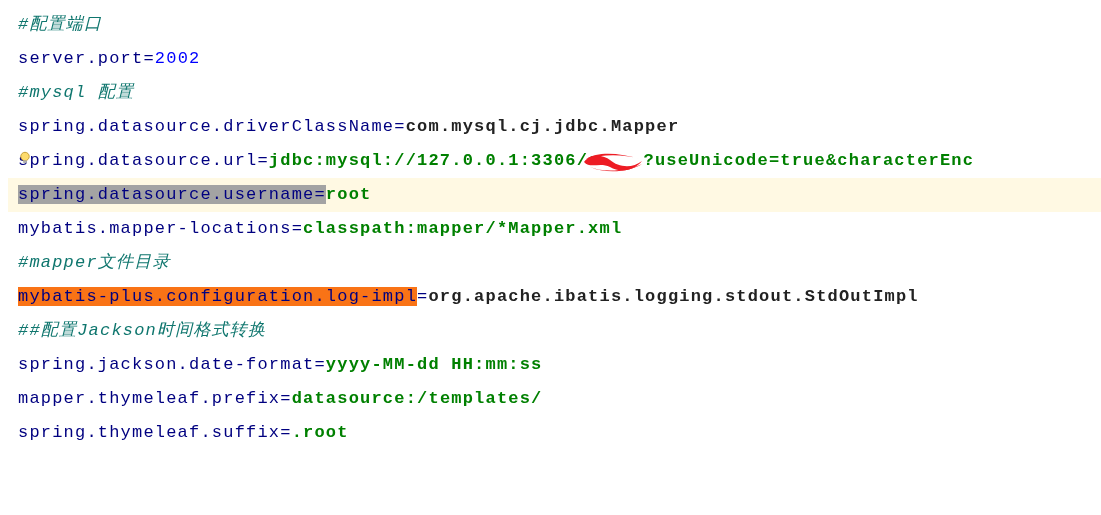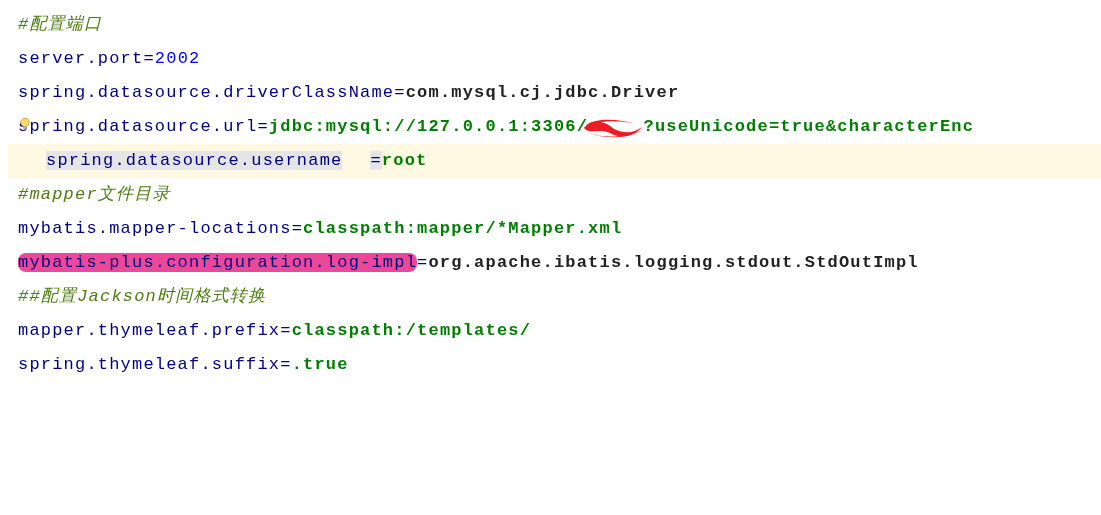--- a/index.html
+++ b/index.html
@@ -13,65 +13,66 @@
       width: 1101px;
       height: 515px;
       letter-spacing: 1.2px;
     }
     .line {
       line-height: 34px;
       position: relative;
       padding-left: 10px;
     }
     .line.highlight-username { background: #fff9e3; }
-    .comment { color: #4d7c0f; font-style: italic; }
+    .comment { color: #0f766e; font-style: italic; }
     .key { color: #000080; font-weight: normal; }
     .equals { color: #000080; }
     .value-num { color: #0000ff; }
     .value-str { color: #008000; font-weight: bold; font-family: Liberation Mono, monospace; }
     .value-dark { color: #222; font-weight: bold; }
     .gutter-icon {
       position: absolute;
       left: 10px;
       top: 50%;
       transform: translateY(-50%);
       z-index: 1;
     }
     .redact {
       position: relative;
       display: inline-block;
       vertical-align: middle;
     }
     .redact svg { display: block; }
     .selected-bg {
-      background: #e5e5e5;
-      margin-left: 28px;
+      background: #a3a3a3;
     }
     .warn-bg {
-      background: #ec4899;
-      border-radius: 8px;
+      background: #f97316;
     }
     .key-wrap { display: inline; }
   </style>
 </head>
 <body>
 
 <div class="editor">
 
   <div class="line">
     <span class="comment">#配置端口</span>
   </div>
 
   <div class="line">
     <span class="key">server.port</span><span class="equals">=</span><span class="value-num">2002</span>
   </div>
 
+  <div class="line">
+    <span class="comment">#mysql 配置</span>
+  </div>
 
   <div class="line">
-    <span class="key">spring.datasource.driverClassName</span><span class="equals">=</span><span class="value-dark">com.mysql.cj.jdbc.Driver</span>
+    <span class="key">spring.datasource.driverClassName</span><span class="equals">=</span><span class="value-dark">com.mysql.cj.jdbc.Mapper</span>
   </div>
 
   <div class="line" style="padding-left:10px;">
     <span class="gutter-icon">
       <svg width="14" height="14" viewBox="0 0 14 14">
         <circle cx="7" cy="5.5" r="4.2" fill="#fddb6d" stroke="#c9a13a" stroke-width="1"></circle>
         <rect x="5.2" y="9.2" width="3.6" height="3" fill="#b0b0b0" rx="0.8"></rect>
       </svg>
     </span>
     <span style="display:inline-block; width:0;"></span><span class="key">spring.datasource.url</span><span class="equals">=</span><span class="value-str">jdbc:mysql://127.0.0.1:3306/</span><span class="value-str"><span style="position:relative;">e<span style="display:inline-block;width:36px;"></span></span></span><span class="redact" style="margin-left:-56px;margin-right:-4px;">
@@ -82,37 +83,40 @@
       </svg>
     </span><span class="value-str">?useUnicode=true&amp;characterEnc</span>
   </div>
 
   <div class="line highlight-username">
     <span class="key-wrap"><span class="key selected-bg">spring.datasource.username</span><span class="equals selected-bg">=</span></span><span class="value-str">root</span>
   </div>
 
 
   <div class="line">
-    <span class="comment">#mapper文件目录</span>
+    <span class="key">mybatis.mapper-locations</span><span class="equals">=</span><span class="value-str">classpath:mapper/*Mapper.xml</span>
   </div>
 
   <div class="line">
-    <span class="key">mybatis.mapper-locations</span><span class="equals">=</span><span class="value-str">classpath:mapper/*Mapper.xml</span>
+    <span class="comment">#mapper文件目录</span>
   </div>
 
   <div class="line">
     <span class="warn-bg"><span class="key">mybatis-plus.configuration.log-impl</span></span><span class="equals">=</span><span class="value-dark">org.apache.ibatis.logging.stdout.StdOutImpl</span>
   </div>
 
   <div class="line">
     <span class="comment">##配置Jackson时间格式转换</span>
   </div>
 
-
   <div class="line">
-    <span class="key">mapper.thymeleaf.prefix</span><span class="equals">=</span><span class="value-str">classpath:/templates/</span>
+    <span class="key">spring.jackson.date-format</span><span class="equals">=</span><span class="value-str">yyyy-MM-dd HH:mm:ss</span>
   </div>
 
   <div class="line">
-    <span class="key">spring.thymeleaf.suffix</span><span class="equals">=</span><span class="value-str">.true</span>
+    <span class="key">mapper.thymeleaf.prefix</span><span class="equals">=</span><span class="value-str">datasource:/templates/</span>
+  </div>
+
+  <div class="line">
+    <span class="key">spring.thymeleaf.suffix</span><span class="equals">=</span><span class="value-str">.root</span>
   </div>
 
 </div>
 
 </body></html>

